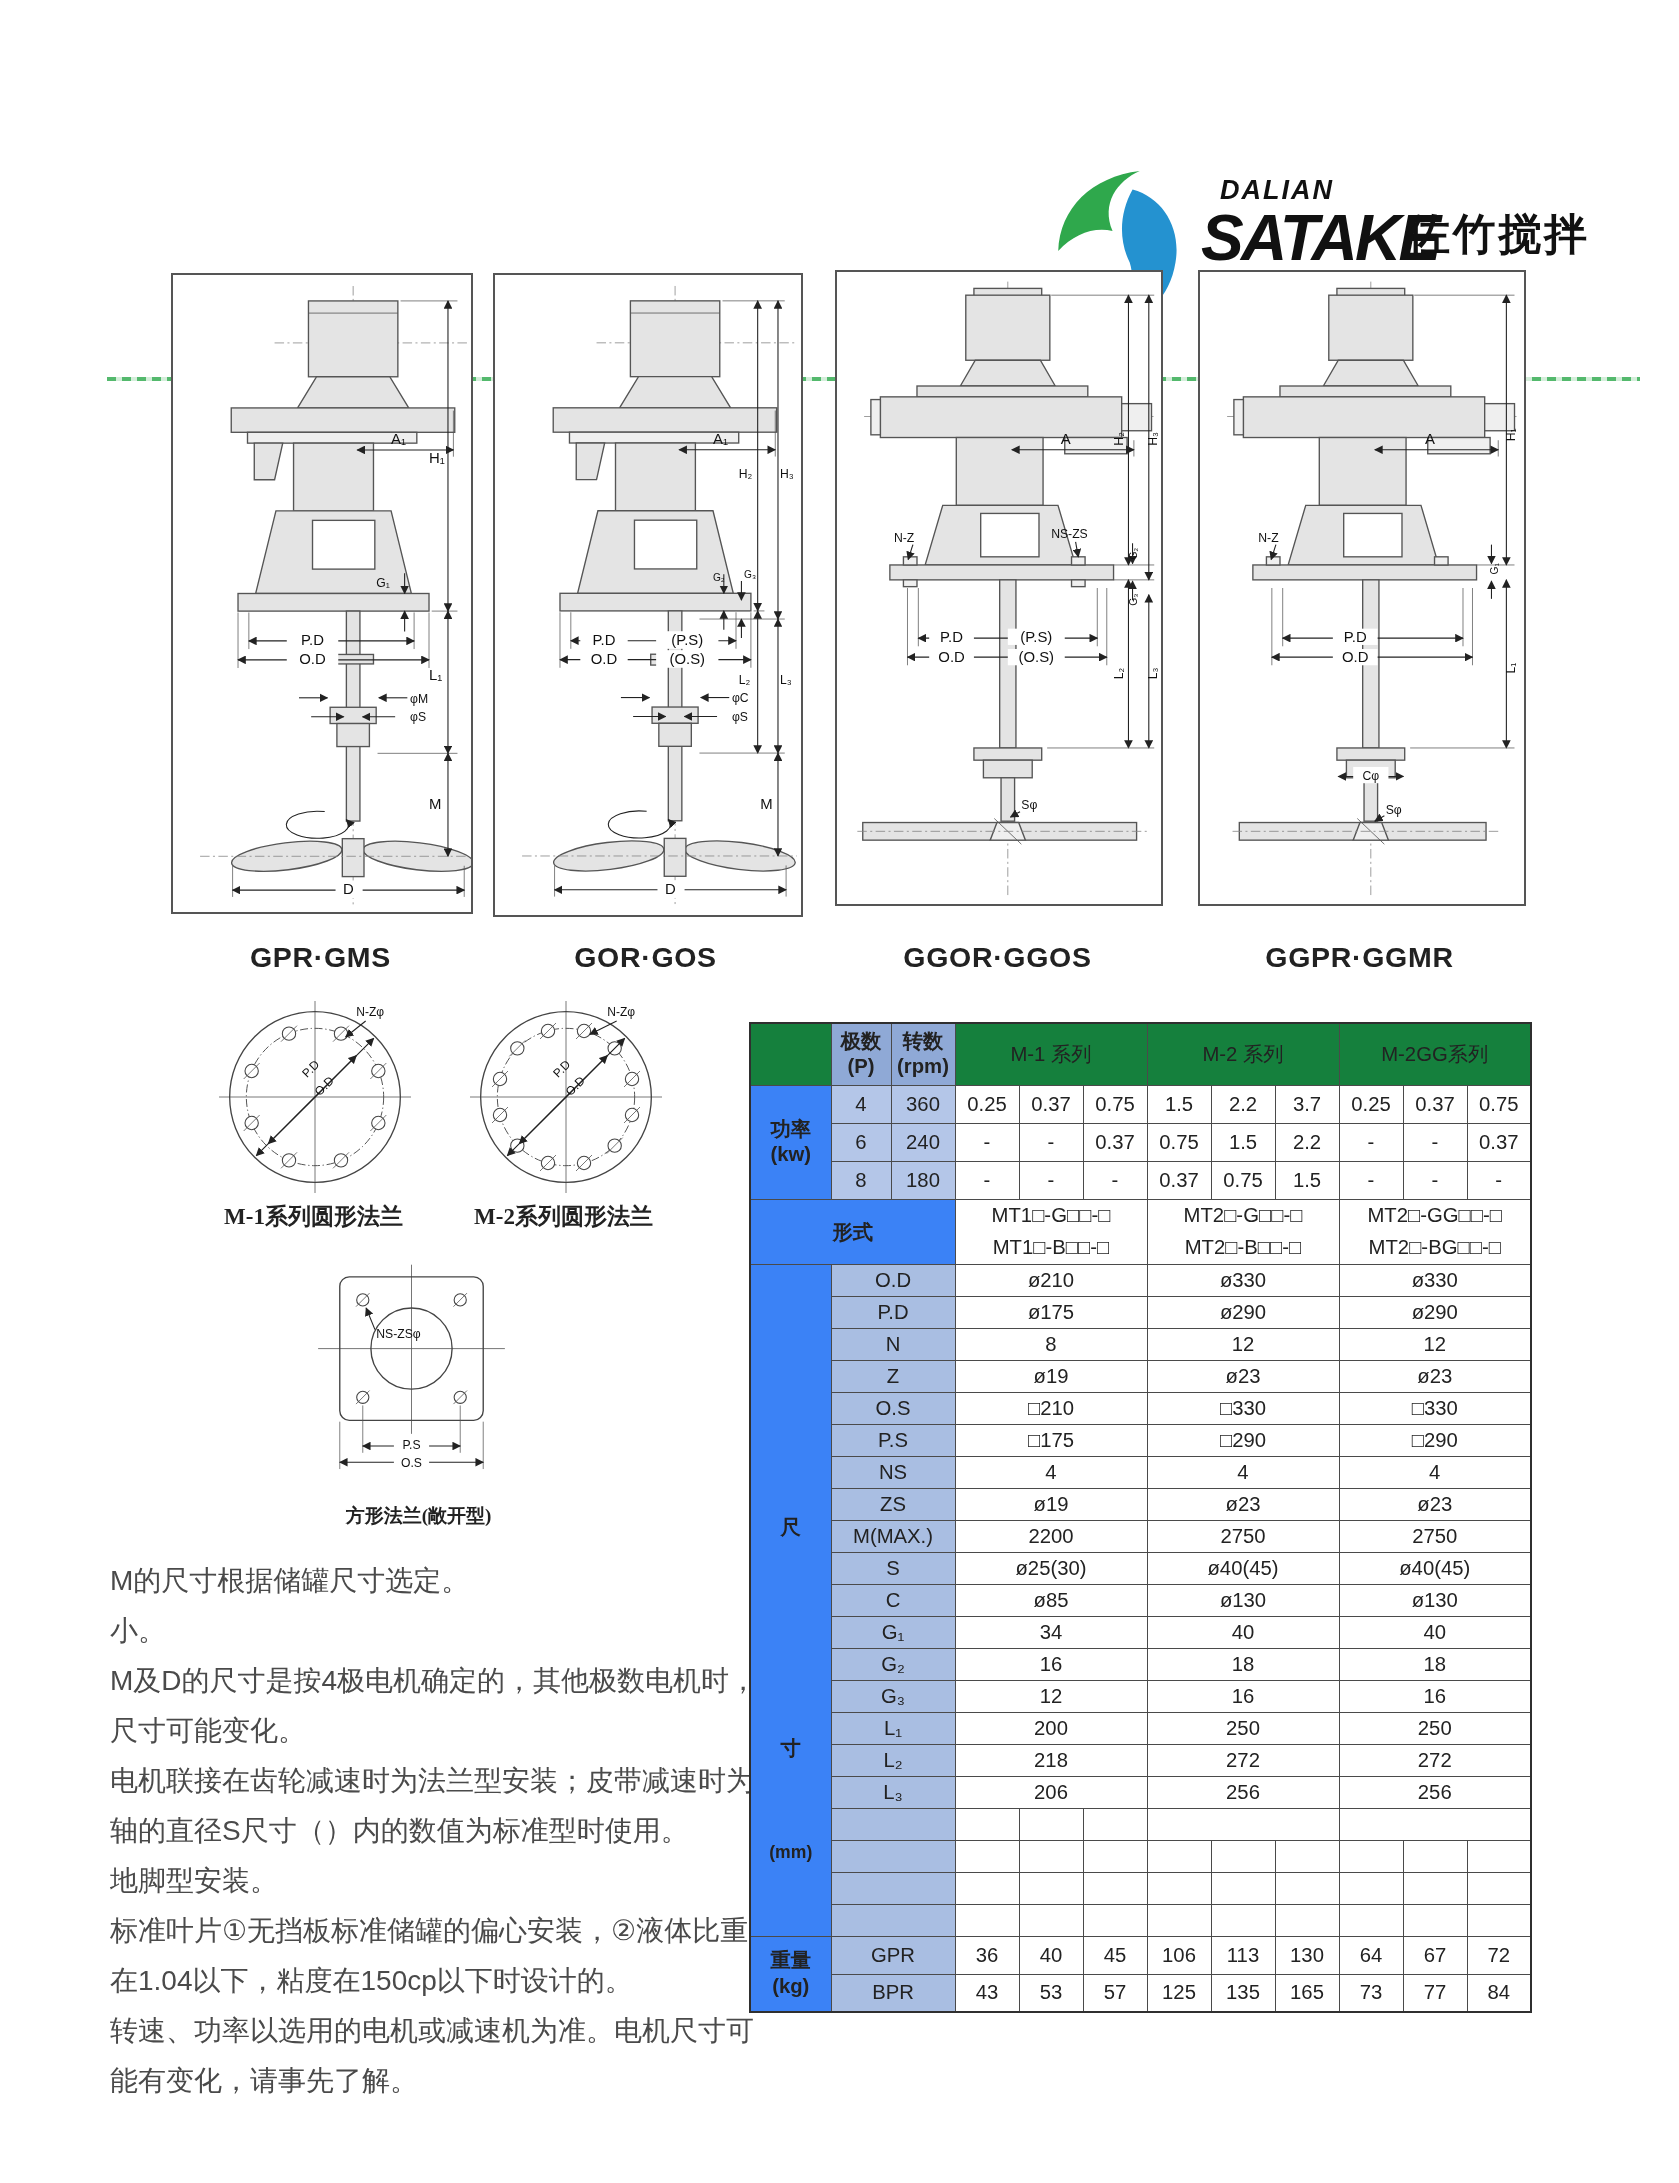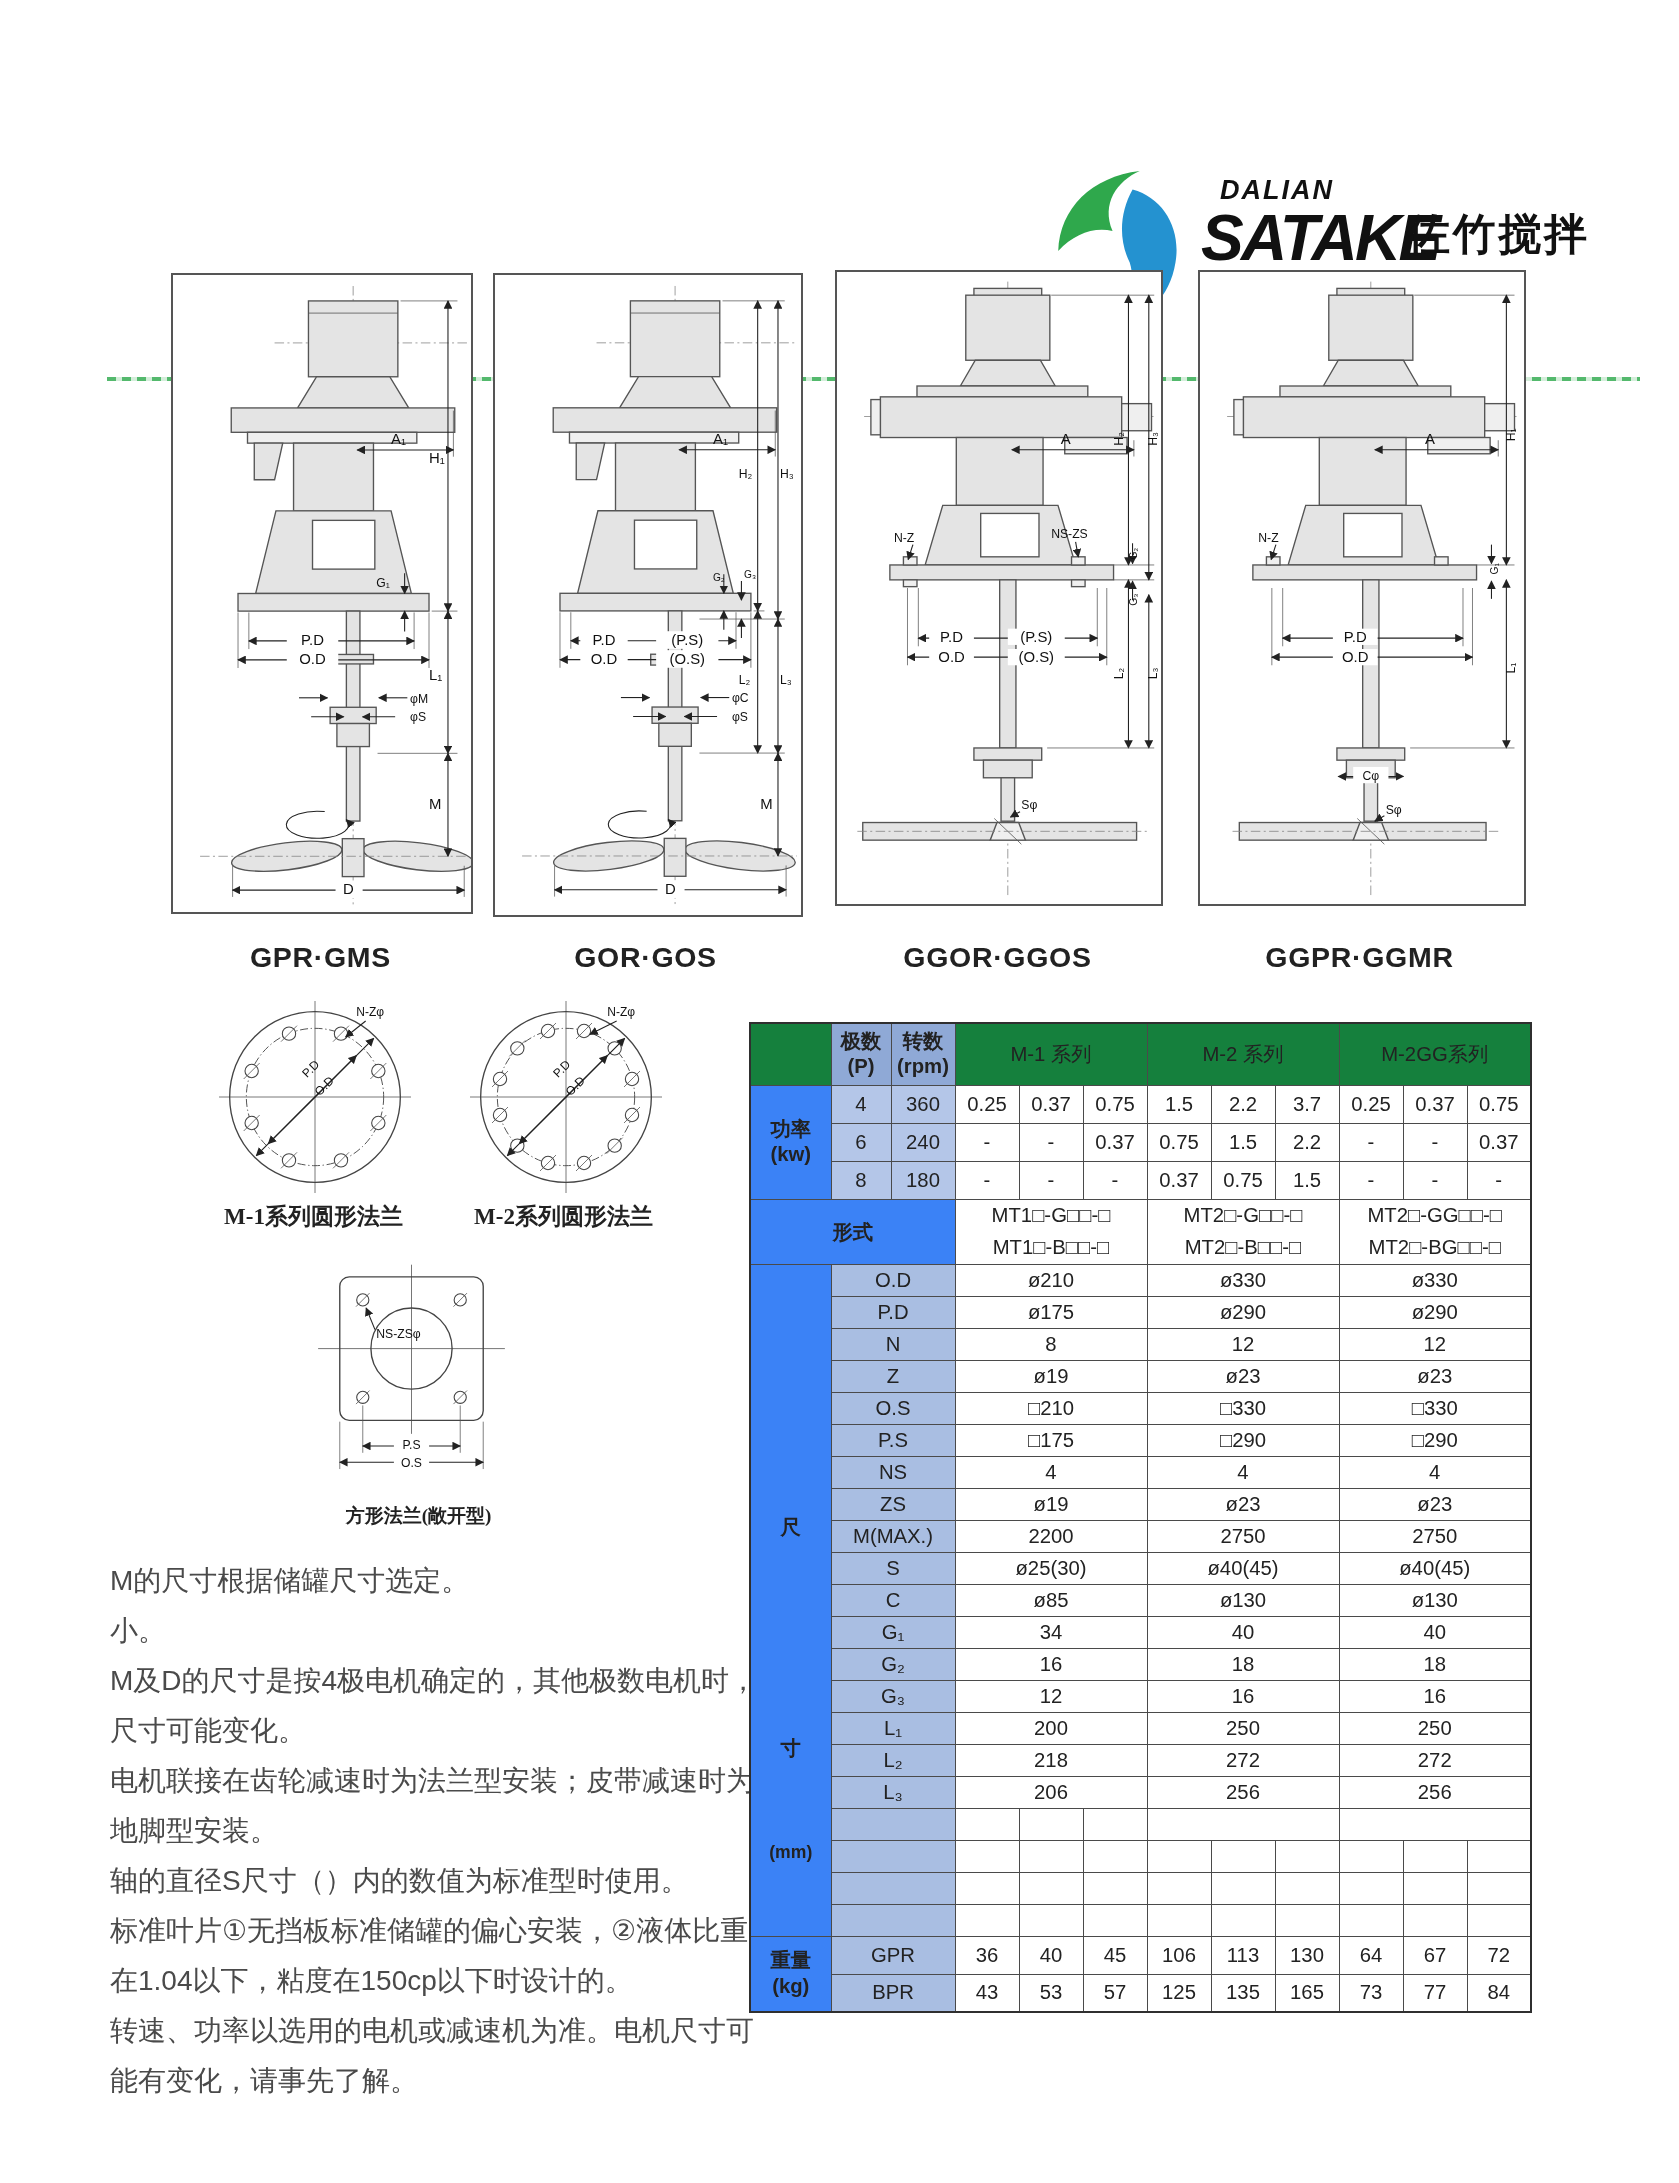--- a/index.html
+++ b/index.html
@@ -458,22 +458,22 @@
     <text class="dl dls" x="150" y="307" text-anchor="middle">O.S</text>
   </svg>
   <div class="abs fcap" style="left:283px;top:1503px;width:271px;font-size:19px">方形法兰(敞开型)</div>
 
   <div class="abs" style="left:110px;top:1556px;width:671px">
     <div class="note-line">M的尺寸根据储罐尺寸选定。</div>
     <div class="note-line">小。</div>
     <div class="note-line">M及D的尺寸是按4极电机确定的，其他极数电机时，</div>
     <div class="note-line">尺寸可能变化。</div>
     <div class="note-line">电机联接在齿轮减速时为法兰型安装；皮带减速时为</div>
+    <div class="note-line">轴的直径S尺寸（）内的数值为标准型时使用。</div>
     <div class="note-line">地脚型安装。</div>
-    <div class="note-line">轴的直径S尺寸（）内的数值为标准型时使用。</div>
     <div class="note-line">标准叶片①无挡板标准储罐的偏心安装，②液体比重</div>
     <div class="note-line">在1.04以下，粘度在150cp以下时设计的。</div>
     <div class="note-line">转速、功率以选用的电机或减速机为准。电机尺寸可</div>
     <div class="note-line">能有变化，请事先了解。</div>
   </div>
 
   <table id="spec-table">
     <colgroup>
       <col style="width:81px">
         <col style="width:60px">

